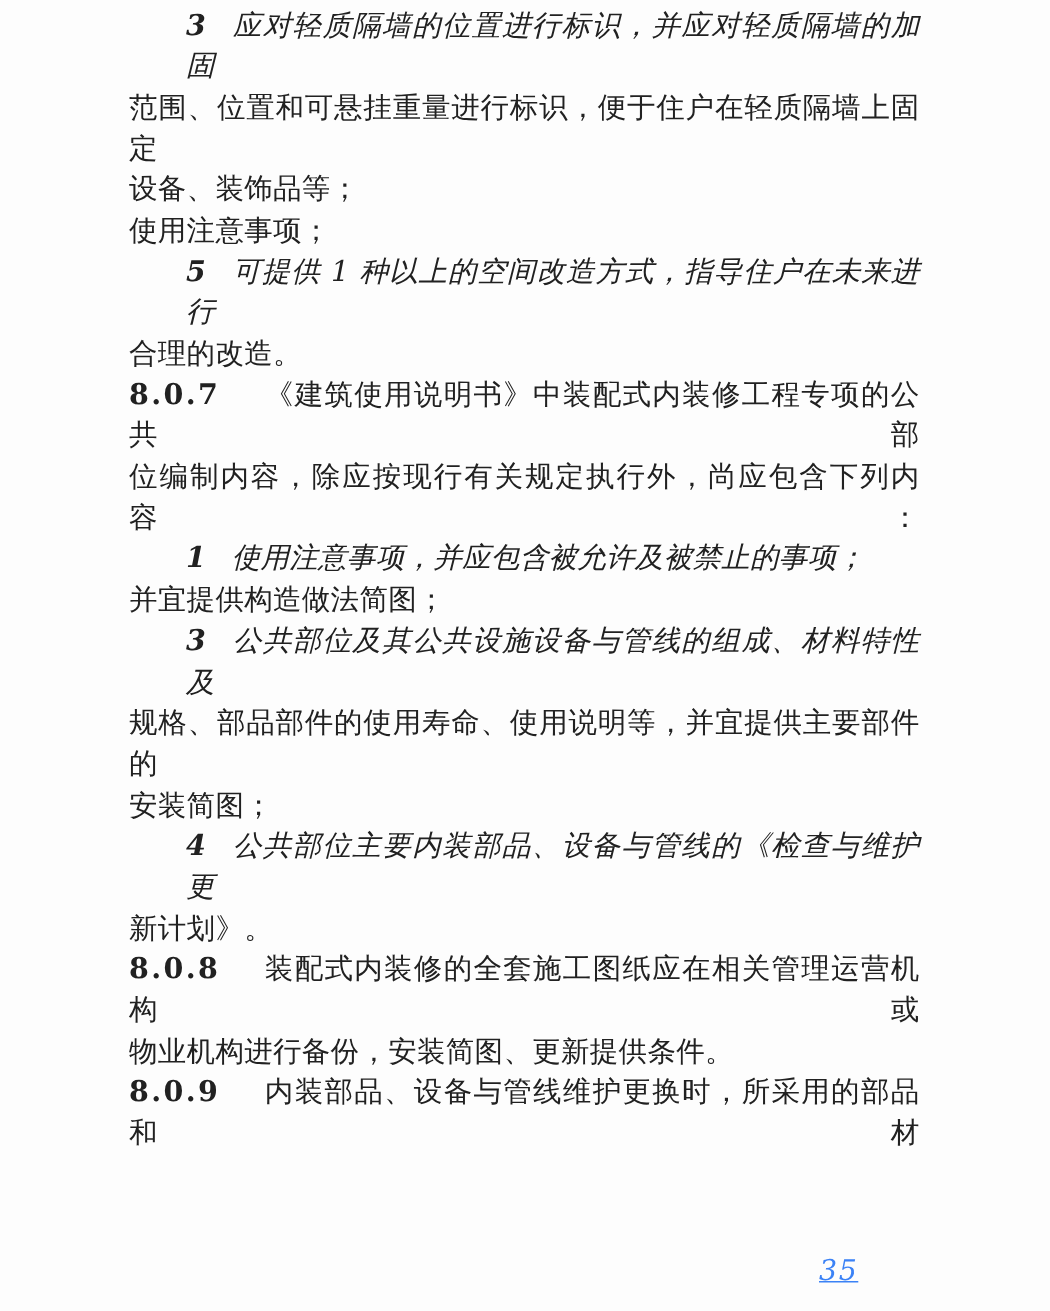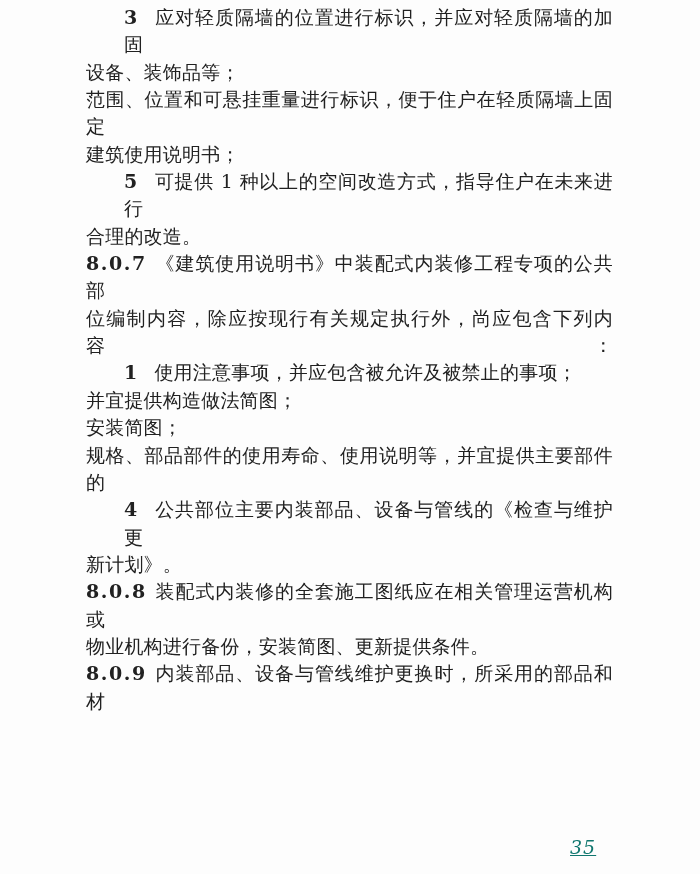--- a/index.html
+++ b/index.html
@@ -31,75 +31,77 @@
     white-space: nowrap;
   }
   .line.fill {
     white-space: normal;
     text-align: justify;
     text-align-last: justify;
     text-justify: inter-character;
   }
   .line.item {
     padding-left: 38px;
+    font-style: italic;
   }
   .num {
     font-weight: bold;
   }
   .num.item-num {
     margin-right: 17px;
   }
   .num.clause-num {
-    margin-right: 8px;
+    margin-right: 29px;
     letter-spacing: 1.6px;
   }
   .page-number {
     position: absolute;
-    left: 570px;
+    left: 546px;
     top: 836px;
     font-size: 19px;
     font-style: italic;
-    color: #0f766e;
+    color: #3b82f6;
     letter-spacing: 1px;
     text-decoration: underline;
   }
 </style>
 </head>
 <body>
 
 <div class="page">
   <div class="textblock">
 
     <div class="line item fill"><span class="num item-num">3</span><span>应对轻质隔墙的位置进行标识，并应对轻质隔墙的加固</span></div>
 
+    <div class="line fill"><span>范围、位置和可悬挂重量进行标识，便于住户在轻质隔墙上固定</span></div>
+
     <div class="line"><span>设备、装饰品等；</span></div>
-
-    <div class="line fill"><span>范围、位置和可悬挂重量进行标识，便于住户在轻质隔墙上固定</span></div>
 
 
 
-    <div class="line"><span>建筑使用说明书；</span></div>
+    <div class="line"><span>使用注意事项；</span></div>
 
     <div class="line item fill"><span class="num item-num">5</span><span>可提供 1 种以上的空间改造方式，指导住户在未来进行</span></div>
 
     <div class="line"><span>合理的改造。</span></div>
 
     <div class="line fill"><span class="num clause-num">8.0.7</span><span>《建筑使用说明书》中装配式内装修工程专项的公共部</span></div>
 
     <div class="line fill"><span>位编制内容，除应按现行有关规定执行外，尚应包含下列内容：</span></div>
 
     <div class="line item"><span class="num item-num">1</span><span>使用注意事项，并应包含被允许及被禁止的事项；</span></div>
 
 
     <div class="line"><span>并宜提供构造做法简图；</span></div>
 
+    <div class="line item fill"><span class="num item-num">3</span><span>公共部位及其公共设施设备与管线的组成、材料特性及</span></div>
+
+    <div class="line fill"><span>规格、部品部件的使用寿命、使用说明等，并宜提供主要部件的</span></div>
 
     <div class="line"><span>安装简图；</span></div>
-
-    <div class="line fill"><span>规格、部品部件的使用寿命、使用说明等，并宜提供主要部件的</span></div>
 
     <div class="line item fill"><span class="num item-num">4</span><span>公共部位主要内装部品、设备与管线的《检查与维护更</span></div>
 
     <div class="line"><span>新计划》。</span></div>
 
     <div class="line fill"><span class="num clause-num">8.0.8</span><span>装配式内装修的全套施工图纸应在相关管理运营机构或</span></div>
 
     <div class="line"><span>物业机构进行备份，安装简图、更新提供条件。</span></div>
 
     <div class="line fill"><span class="num clause-num">8.0.9</span><span>内装部品、设备与管线维护更换时，所采用的部品和材</span></div>

